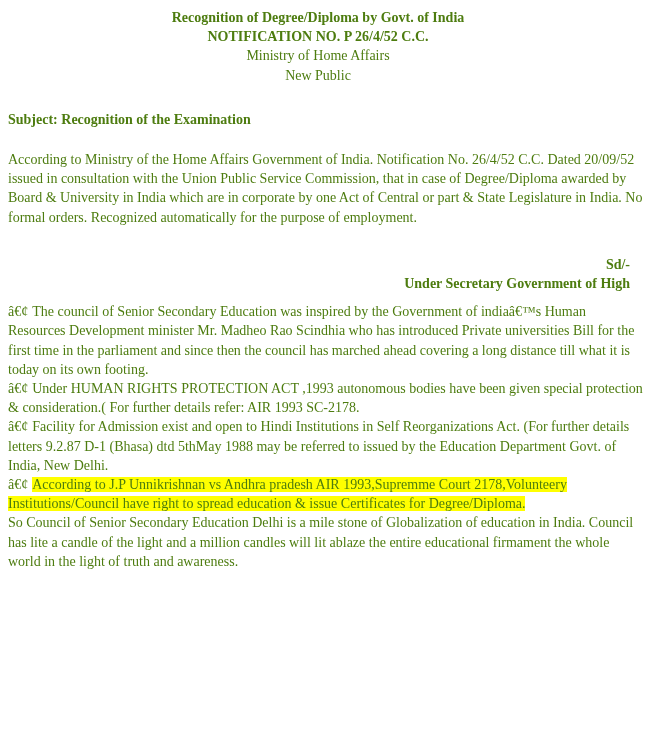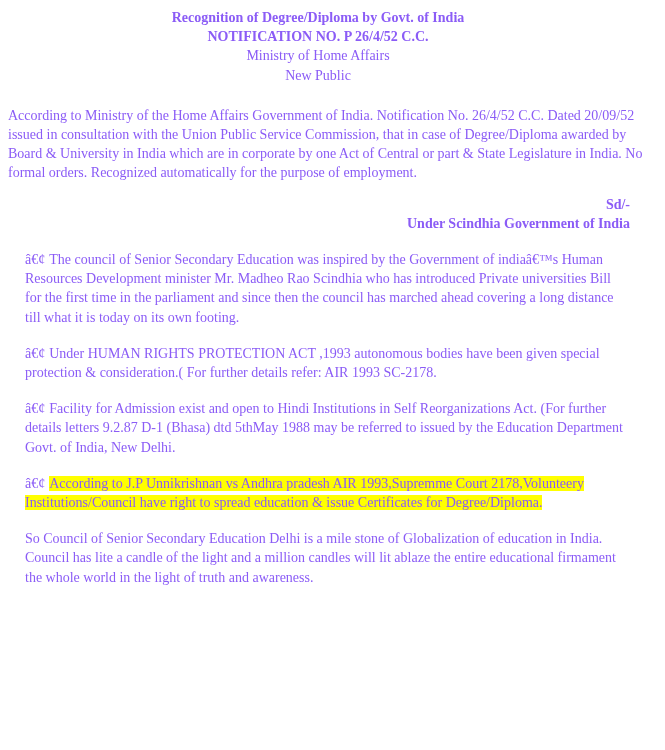--- a/index.html
+++ b/index.html
@@ -10,21 +10,21 @@
   .page {
     position: relative;
     width: 665px;
     height: 740px;
     box-sizing: border-box;
     padding: 8px 20px 0 8px;
     background: #ffffff;
     font-family: "Liberation Serif", "DejaVu Serif", serif;
     font-size: 14px;
     line-height: 19.2px;
-    color: #8b5cf6;
+    color: #4d7c0f;
     overflow: hidden;
   }
   .header-block {
     width: 620px;
     text-align: center;
     font-weight: bold;
   }
   .header-block .normal {
     font-weight: normal;
   }
@@ -37,27 +37,27 @@
     font-weight: bold;
     margin-top: 25px;
   }
   .intro {
     margin: 21px 0 0 0;
   }
   .signature-block {
     width: 622px;
     text-align: right;
     font-weight: bold;
-    margin-top: 12px;
+    margin-top: 28px;
   }
   .bullet-section {
     margin-top: 9px;
   }
   .bullet-section p {
-    margin: 17px;
+    margin: 0;
   }
   .marker {
     margin-right: 4px;
   }
   .hl {
     background: var(--hl, #ffff00);
   }
 </style>
 </head>
 <body>
@@ -65,26 +65,27 @@
 <div class="page">
 
   <div class="header-block">
     <div>Recognition of Degree/Diploma by Govt. of India</div>
     <div>NOTIFICATION NO. P 26/4/52 C.C.</div>
     <div class="normal">Ministry of Home Affairs</div>
     <div class="normal">New Public</div>
   </div>
 
 
+  <div class="subject-line">Subject: Recognition of the Examination</div>
 
   <p class="intro">According to Ministry of the Home Affairs Government of India. Notification No. 26/4/52 C.C. Dated 20/09/52 issued in consultation with the Union Public Service Commission, that in case of Degree/Diploma awarded by Board &amp; University in India which are in corporate by one Act of Central or part &amp; State Legislature in India. No formal orders. Recognized automatically for the purpose of employment.</p>
 
   <div class="signature-block">
     <div>Sd/-</div>
-    <div>Under Scindhia Government of India</div>
+    <div>Under Secretary Government of High</div>
   </div>
 
   <div class="bullet-section">
 
     <p><span class="marker">â€¢</span><span>The council of Senior Secondary Education was inspired by the Government of indiaâ€™s Human Resources Development minister Mr. Madheo Rao Scindhia who has introduced Private universities Bill for the first time in the parliament and since then the council has marched ahead covering a long distance till what it is today on its own footing.</span></p>
 
     <p><span class="marker">â€¢</span><span>Under HUMAN RIGHTS PROTECTION ACT ,1993 autonomous bodies have been given special protection &amp; consideration.( For further details refer: AIR 1993 SC-2178.</span></p>
 
 
     <p><span class="marker">â€¢</span><span>Facility for Admission exist and open to Hindi Institutions in Self Reorganizations Act. (For further details letters 9.2.87 D-1 (Bhasa) dtd 5thMay 1988 may be referred to issued by the Education Department Govt. of India, New Delhi.</span></p>

